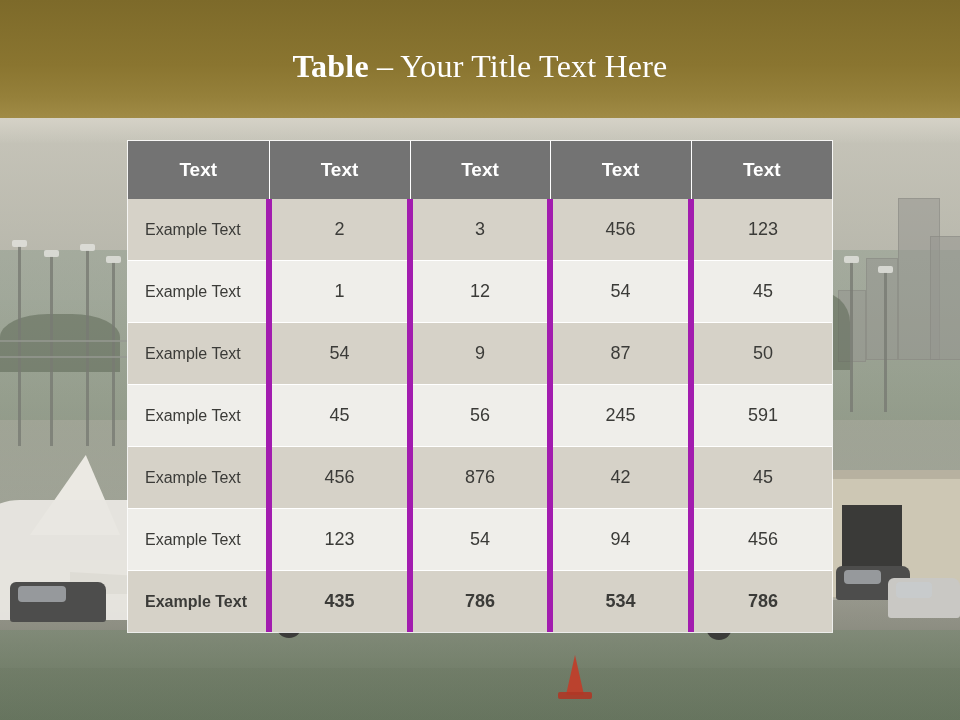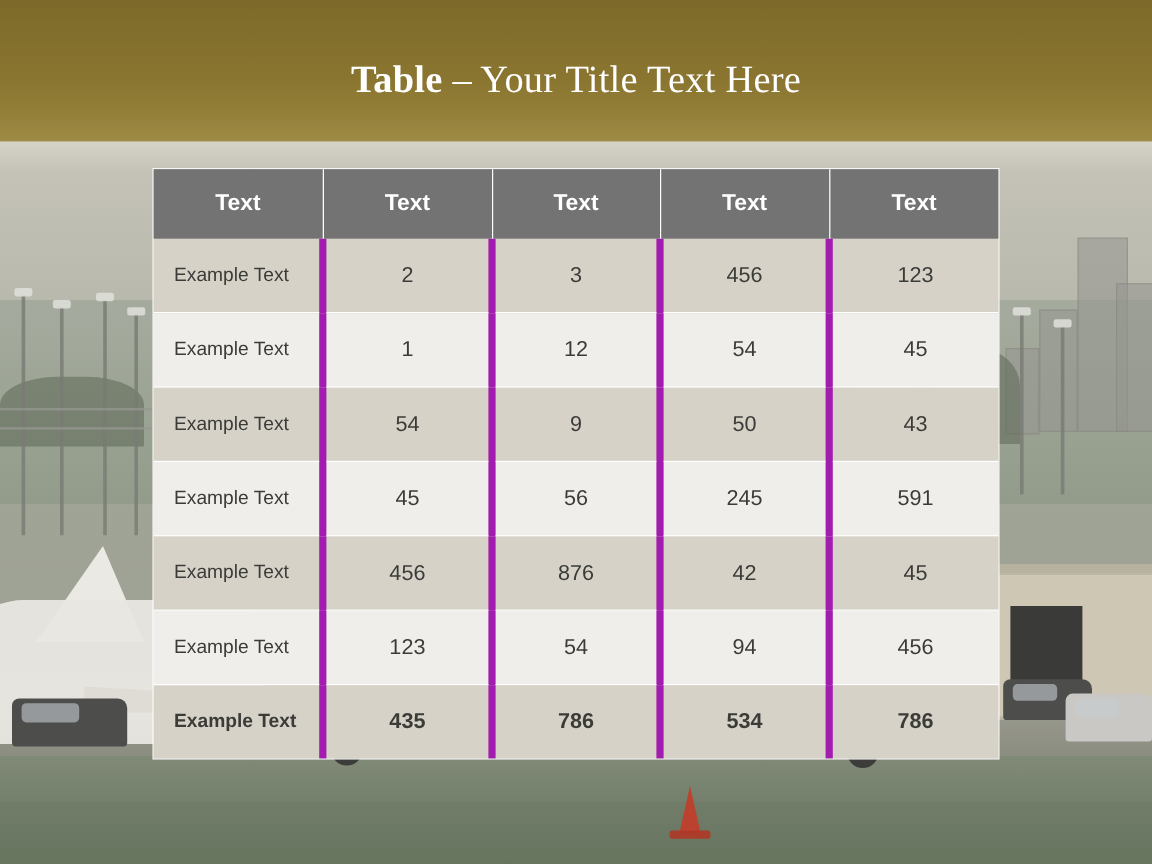--- a/index.html
+++ b/index.html
@@ -345,22 +345,22 @@
           <td class="label">Example Text</td>
           <td>1</td>
           <td>12</td>
           <td>54</td>
           <td>45</td>
         </tr>
         <tr class="odd">
           <td class="label">Example Text</td>
           <td>54</td>
           <td>9</td>
+          <td>87</td>
           <td>50</td>
-          <td>43</td>
         </tr>
         <tr class="even">
           <td class="label">Example Text</td>
           <td>45</td>
           <td>56</td>
           <td>245</td>
           <td>591</td>
         </tr>
         <tr class="odd">
           <td class="label">Example Text</td>

